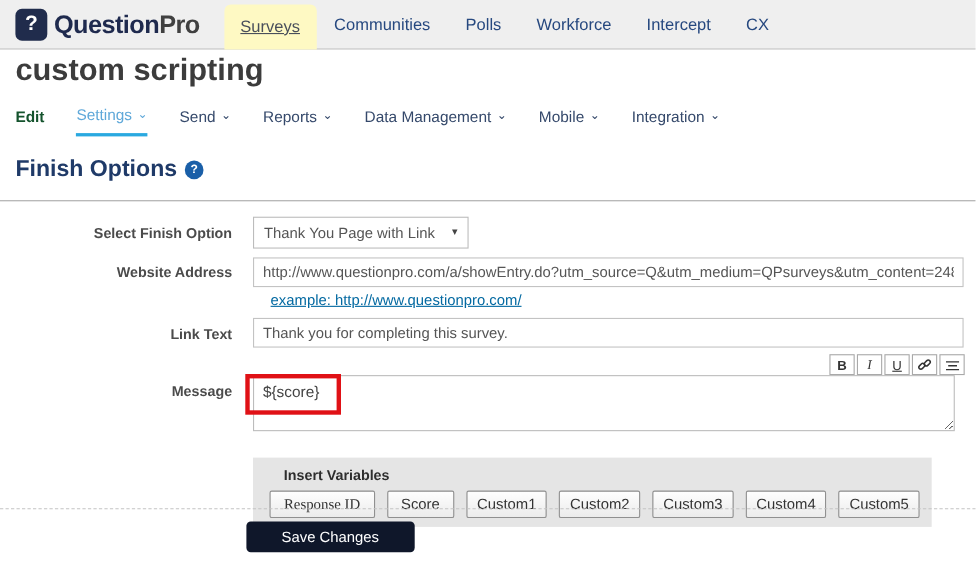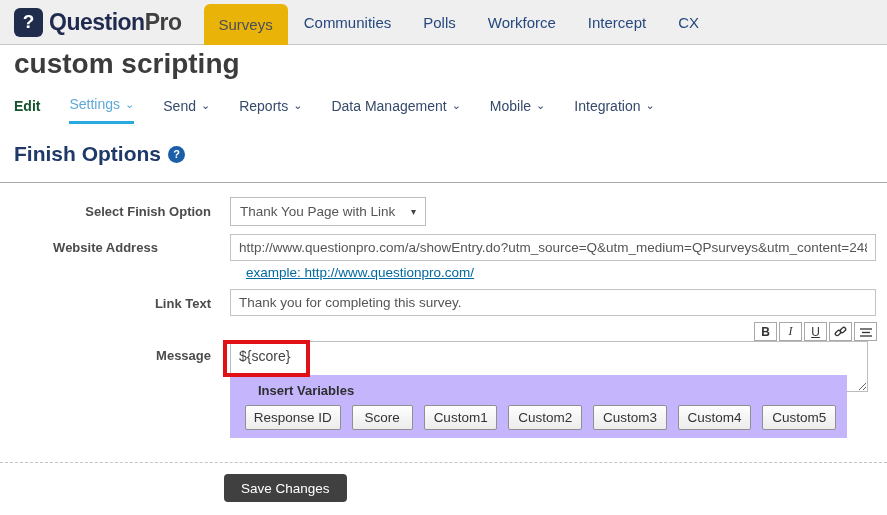--- a/index.html
+++ b/index.html
@@ -14,22 +14,22 @@
   .logo { display:flex; align-items:center; padding-left:14px; }
   .logo-box { width:29px; height:29px; background:#202c4c; border-radius:6px;
               color:#fff; font-weight:bold; font-size:19px; display:flex;
               align-items:center; justify-content:center; }
   .logo-text { font-size:23px; font-weight:bold; margin-left:6px; letter-spacing:-0.5px; }
   .logo-text .b1 { color:#1f2a4e; }
   .logo-text .b2 { color:#404040;text-align:right; }
   .nav { display:flex; align-items:stretch; margin-left:22px; }
   .nav-item { display:flex; align-items:center; padding:0 16px; font-size:15px;
               color:#26487f; cursor:pointer; }
-  .nav-item.active { background:#eab308; border-radius:6px 6px 0 0; margin-top:4px;
-                     margin-bottom:-1px; color:#494f5b; z-index:2; padding:0 15px; }
+  .nav-item.active { background:#fef9c3; border-radius:6px 6px 0 0; margin-top:4px;
+                     margin-bottom:-1px; color:#494f5b; z-index:2; padding:0 15px;text-decoration:underline; }
 
   
   .page-title { position:absolute; top:48px; left:14px; font-size:28px;
                 font-weight:bold; color:#3c3c3c; }
   .subnav { position:absolute; top:96px; left:14px; display:flex; }
   .subnav-item { font-size:14px; color:#35496b; margin-right:29px; cursor:pointer;
                  padding-bottom:9px; display:flex; align-items:center; }
   .subnav-item.edit { color:#14532d; font-weight:bold; }
   .subnav-item.active { color:#5fa8d9; border-bottom:3px solid #2aa9e0; }
   .caret { font-size:11px; margin-left:5px; color:inherit; line-height:1; }
@@ -65,33 +65,33 @@
   .fmt-btn.i { font-style:italic; font-family:"Liberation Serif",serif; }
   .fmt-btn.u { text-decoration:underline; }
 
   .message-area { position:absolute; left:230px; top:341px; width:638px; height:51px;
                   border:1px solid #bcbcbc; font-size:14px; color:#444;
                   padding:6px 8px; font-family:inherit; resize:both; }
   .red-annotation { position:absolute; left:223px; top:340px; width:87px; height:37px;
                     border:4px solid #e01116; z-index:5; pointer-events:none; }
 
   
-  .vars-panel { position:absolute; left:230px; top:375px; width:617px; height:63px;
-                background:#c4b5fd; }
+  .vars-panel { position:absolute; left:230px; top:416px; width:617px; height:63px;
+                background:#e5e5e5; }
   .vars-title { font-size:13px; font-weight:bold; color:#2e2e2e; padding:8px 0 0 28px; }
   .vars-row { display:flex; margin:7px 0 0 15px; }
   .var-btn { height:25px; border:1px solid #909090; border-radius:2px;
              background:linear-gradient(#fefefe,#ececec); color:#333;
              font-size:13.5px; font-family:inherit; margin-right:11px;
              display:flex; align-items:center; justify-content:center; cursor:pointer; }
-  .var-btn.w1 { width:100px; } .var-btn.w2 { width:64px; } .var-btn.w3 { width:77px; }
+  .var-btn.w1 { width:100px;font-family:Liberation Serif, serif; } .var-btn.w2 { width:64px; } .var-btn.w3 { width:77px; }
 
   .dashed { position:absolute; top:462px; left:0; width:887px; border-top:1px dashed #c4c4c4; }
-  .save-btn { position:absolute; left:224px; top:474px; height:28px; padding:0 17px;
-              background:#404040; color:#fff; border:none; border-radius:4px;
+  .save-btn { position:absolute; left:224px; top:474px; height:28px; padding:0 32px;
+              background:#0f172a; color:#fff; border:none; border-radius:4px;
               font-size:13.5px; font-family:inherit; cursor:pointer; }
 </style>
 </head>
 <body>
 
 <div id="page">
 
   <div class="header">
     <div class="logo">
       <div class="logo-box">
@@ -148,21 +148,21 @@
     <span class="help-icon">?</span>
   </div>
   <div class="divider"></div>
 
   <div class="flabel" style="top:204px;">Select Finish Option</div>
   <div class="select-box">
     <span class="sel-text">Thank You Page with Link</span>
     <span class="sel-arrow">▾</span>
   </div>
 
-  <div class="flabel" style="top:240px;text-align:center;">Website Address</div>
+  <div class="flabel" style="top:240px;">Website Address</div>
   <input class="text-input" style="top: 234px;" value="http://www.questionpro.com/a/showEntry.do?utm_source=Q&amp;utm_medium=QPsurveys&amp;utm_content=2486628-108">
   <div class="hint">example: http://www.questionpro.com/</div>
 
   <div class="flabel" style="top:296px;">Link Text</div>
   <input class="text-input" style="top: 289px;" value="Thank you for completing this survey.">
 
   <div class="fmt-toolbar">
     <div class="fmt-btn b">B</div>
     <div class="fmt-btn i">I</div>
     <div class="fmt-btn u">U</div>

